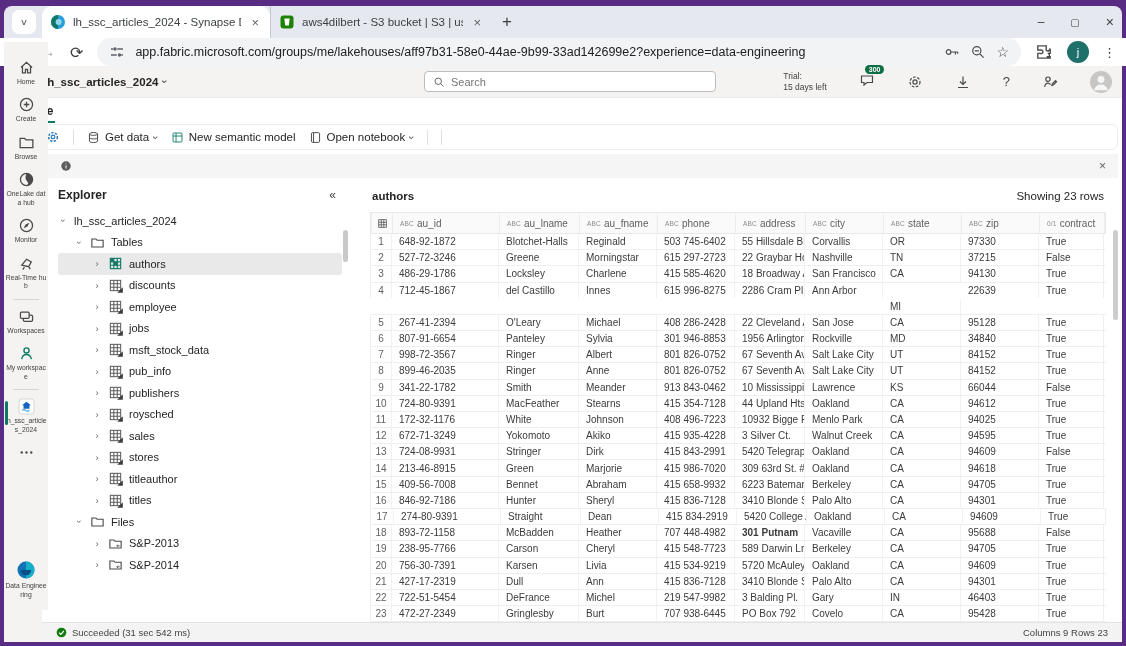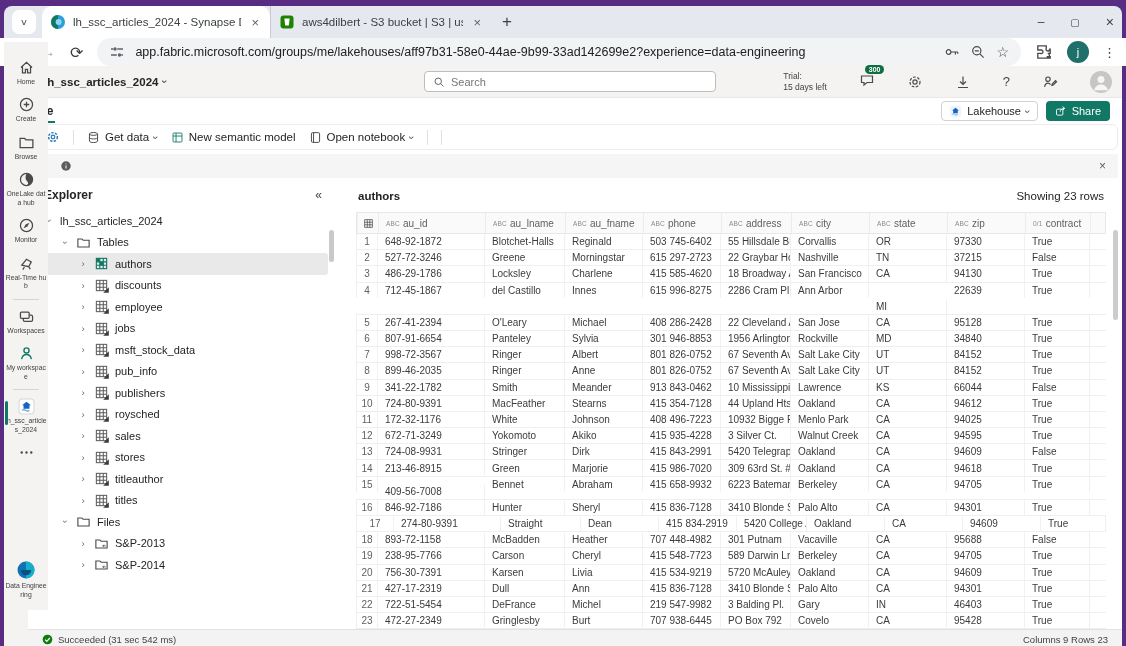--- a/index.html
+++ b/index.html
@@ -230,42 +230,20 @@
               <circle cx="8" cy="8" r="8" fill="#c8c6c4"></circle>
               <circle cx="8" cy="6.2" r="2.5" fill="#f6f6f6"></circle>
               <path d="M2.8 14c.8-2.7 2.9-4.1 5.2-4.1s4.4 1.4 5.2 4.1z" fill="#f6f6f6"></path>
             </svg>
           </span>
       </div>
     </div>
 
     <div class="ribbon">
       <span class="hometab">Home</span>
-      <div class="ribbon-right">
-        <div class="lakebtn">
-          <span class="ic" style="width:13px;height:13px;">
-              <svg viewBox="0 0 16 16">
-                <rect x="1" y="1" width="14" height="14" rx="3" fill="#eef4fb"></rect>
-                <path d="M8 3.5 3.8 6.8h1.4v3.4h5.6V6.8h1.4z" fill="#1565c0"></path>
-                <path d="M3.8 11.6c1.1-.9 2.3-.9 3.4 0 1.2.9 2.4.9 3.5 0" stroke="#56a7e0" fill="none" stroke-width="1.1"></path>
-              </svg>
-            </span>
-          <span>Lakehouse</span>
-          <span class="chev">›</span>
-        </div>
-        <div class="sharebtn">
-          <span class="ic" style="width:12px;height:12px;">
-              <svg viewBox="0 0 16 16">
-                <rect x="2" y="5.5" width="8.5" height="8" rx="1.5" fill="none" stroke="#fff" stroke-width="1.2"></rect>
-                <path d="M7 9c.4-2.8 2.3-4.5 5.5-4.5M10 2 13 4.5 10.5 6.8" fill="none" stroke="#fff" stroke-width="1.2"></path>
-              </svg>
-            </span>
-          <span>Share</span>
-        </div>
-      </div>
     </div>
 
     <div class="toolbar">
       <span class="ic" style="width:14px;height:14px;">
           <svg viewBox="0 0 16 16">
             <path d="M13 8A5 5 0 1 1 11.3 4.2M11.3 1.8v2.6h2.6" fill="none" stroke="#117865" stroke-width="1.4"></path>
           </svg>
         </span>
       <span class="ic" style="width:14px;height:14px;">
           <svg viewBox="0 0 16 16">
@@ -859,21 +837,21 @@
                     <div class="gc" style="width: 78px;">Marjorie</div>
                     <div class="gc" style="width: 78px;">415 986-7020</div>
                     <div class="gc" style="width: 70px;">309 63rd St. #411</div>
                     <div class="gc" style="width: 78px;">Oakland</div>
                     <div class="gc" style="width: 78px;">CA</div>
                     <div class="gc" style="width: 78px;">94618</div>
                     <div class="gc" style="width: 65px;">True</div>
                   </div>
                   <div class="grow">
                     <div class="gc gnum" style="width: 22px;">15</div>
-                    <div class="gc" style="width: 107px; margin-top: 7px;">409-56-7008</div>
+                    <div class="gc" style="width: 107px;">409-56-7008</div>
                     <div class="gc" style="width: 80px;">Bennet</div>
                     <div class="gc" style="width: 78px;">Abraham</div>
                     <div class="gc" style="width: 78px;">415 658-9932</div>
                     <div class="gc" style="width: 70px;">6223 Bateman St.</div>
                     <div class="gc" style="width: 78px;">Berkeley</div>
                     <div class="gc" style="width: 78px;">CA</div>
                     <div class="gc" style="width: 78px;">94705</div>
                     <div class="gc" style="width: 65px;">True</div>
                   </div>
                   <div class="grow">
@@ -882,38 +860,38 @@
                     <div class="gc" style="width: 80px;">Hunter</div>
                     <div class="gc" style="width: 78px;">Sheryl</div>
                     <div class="gc" style="width: 78px;">415 836-7128</div>
                     <div class="gc" style="width: 70px;">3410 Blonde St.</div>
                     <div class="gc" style="width: 78px;">Palo Alto</div>
                     <div class="gc" style="width: 78px;">CA</div>
                     <div class="gc" style="width: 78px;">94301</div>
                     <div class="gc" style="width: 65px;">True</div>
                   </div>
                   <div class="grow">
-                    <div class="gc gnum" style="width: 38px;">17</div>
+                    <div class="gc gnum" style="width: 24px;">17</div>
                     <div class="gc" style="width: 107px;">274-80-9391</div>
                     <div class="gc" style="width: 80px;">Straight</div>
                     <div class="gc" style="width: 78px;">Dean</div>
                     <div class="gc" style="width: 78px;">415 834-2919</div>
                     <div class="gc" style="width: 70px;">5420 College Av.</div>
                     <div class="gc" style="width: 78px;">Oakland</div>
                     <div class="gc" style="width: 78px;">CA</div>
                     <div class="gc" style="width: 78px;">94609</div>
                     <div class="gc" style="width: 65px;">True</div>
                   </div>
                   <div class="grow">
                     <div class="gc gnum" style="width: 22px;">18</div>
                     <div class="gc" style="width: 107px;">893-72-1158</div>
                     <div class="gc" style="width: 80px;">McBadden</div>
                     <div class="gc" style="width: 78px;">Heather</div>
                     <div class="gc" style="width: 78px;">707 448-4982</div>
-                    <div class="gc" style="width: 70px;">301 Putnam</div>
+                    <div class="gc" style="width: 70px; font-weight: bold;">301 Putnam</div>
                     <div class="gc" style="width: 78px;">Vacaville</div>
                     <div class="gc" style="width: 78px;">CA</div>
                     <div class="gc" style="width: 78px;">95688</div>
                     <div class="gc" style="width: 65px;">False</div>
                   </div>
                   <div class="grow">
                     <div class="gc gnum" style="width: 22px;">19</div>
                     <div class="gc" style="width: 107px;">238-95-7766</div>
                     <div class="gc" style="width: 80px;">Carson</div>
                     <div class="gc" style="width: 78px;">Cheryl</div>

